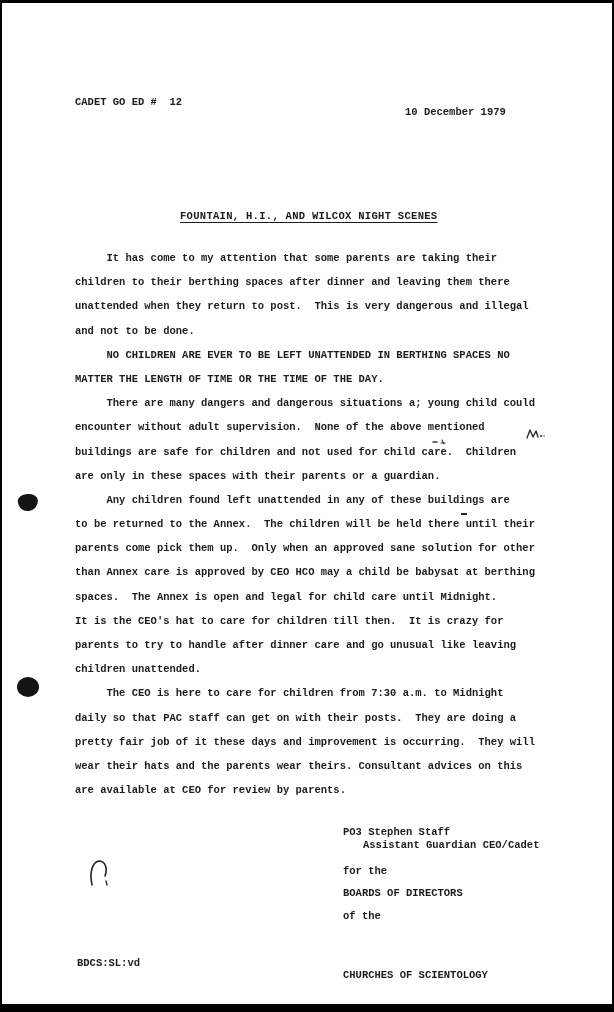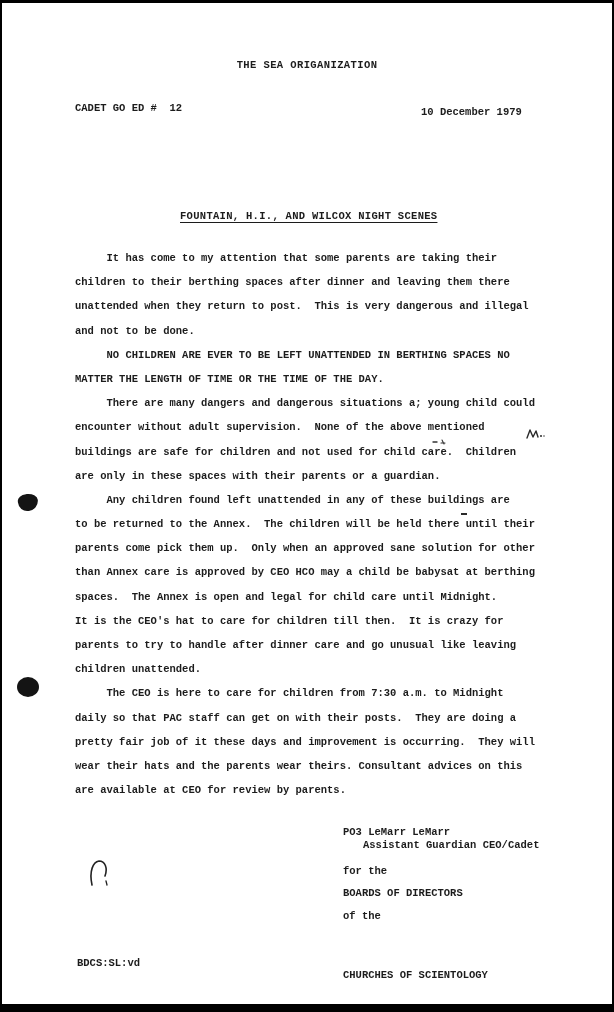--- a/index.html
+++ b/index.html
@@ -11,22 +11,22 @@
     border-style:solid;border-color:#000;
     border-width:3px 2px 8px 2px;
     overflow:hidden;
     font-family:"Liberation Mono","DejaVu Sans Mono",monospace;
     font-weight:700;
     font-size:10.5px;
     color:#1c1c1c;
   }
   .abs{position:absolute;white-space:pre;}
   .org-title{top:56px;left:0;right:0;text-align:center;letter-spacing:0.4px;}
-  .issue{top:99px;left:73px;}
-  .date{top:103px;left:403px;margin-left:16px;}
+  .issue{top:93px;left:73px;}
+  .date{top:103px;left:403px;}
   .distribution{top:141px;left:73px;line-height:12.4px;}
   .doc-title{
     top:207px;left:158px;
     text-decoration:underline;
     text-underline-offset:3px;
     text-decoration-thickness:1.4px;
     letter-spacing:0.3px;
     padding-left:20px;
   }
   .body-text{top:243px;left:73px;line-height:24.2px;font-family:Liberation Mono, monospace;}
@@ -46,31 +46,30 @@
   .arc-mark{left:86px;top:856px;}
   .smudge-a{left:430px;top:434px;}
   .smudge-b{left:523px;top:425px;}
   .tick-mark{left:459px;top:510px;width:6px;height:2px;background:#2a2a2a;}
 </style>
 </head>
 <body>
 
 <div class="page">
 
-  <div class="abs org-title">THE SEA ORIGANIZATION</div>
 
   <div class="abs issue">CADET GO ED #  12</div>
   <div class="abs date">10 December 1979</div>
 
 
   <div class="abs doc-title">FOUNTAIN, H.I., AND WILCOX NIGHT SCENES</div>
 
   <div class="abs body-text"><div>     It has come to my attention that some parents are taking their</div><div>children to their berthing spaces after dinner and leaving them there</div><div>unattended when they return to post.  This is very dangerous and illegal</div><div>and not to be done.</div><div>     NO CHILDREN ARE EVER TO BE LEFT UNATTENDED IN BERTHING SPACES NO</div><div>MATTER THE LENGTH OF TIME OR THE TIME OF THE DAY.</div><div>     There are many dangers and dangerous situations a; young child could</div><div>encounter without adult supervision.  None of the above mentioned</div><div>buildings are safe for children and not used for child care.  Children</div><div>are only in these spaces with their parents or a guardian.</div><div>     Any children found left unattended in any of these buildings are</div><div>to be returned to the Annex.  The children will be held there until their</div><div>parents come pick them up.  Only when an approved sane solution for other</div><div>than Annex care is approved by CEO HCO may a child be babysat at berthing</div><div>spaces.  The Annex is open and legal for child care until Midnight.</div><div>It is the CEO's hat to care for children till then.  It is crazy for</div><div>parents to try to handle after dinner care and go unusual like leaving</div><div>children unattended.</div><div>     The CEO is here to care for children from 7:30 a.m. to Midnight</div><div>daily so that PAC staff can get on with their posts.  They are doing a</div><div>pretty fair job of it these days and improvement is occurring.  They will</div><div>wear their hats and the parents wear theirs. Consultant advices on this</div><div>are available at CEO for review by parents.</div></div>
 
-  <div class="abs sig-line sig-name">PO3 LeMarr LeMarr</div>
+  <div class="abs sig-line sig-name">PO3 Stephen Staff</div>
   <div class="abs sig-line sig-role">Assistant Guardian CEO/Cadet</div>
   <div class="abs sig-line sig-for">for the</div>
   <div class="abs sig-line sig-boards">BOARDS OF DIRECTORS</div>
   <div class="abs sig-line sig-of">of the</div>
   <div class="abs sig-line sig-churches">CHURCHES OF SCIENTOLOGY</div>
 
   <div class="abs footer-initials">BDCS:SL:vd</div>
 
   <div class="ink-dot dot1"></div>
   <div class="ink-dot dot2"></div>

